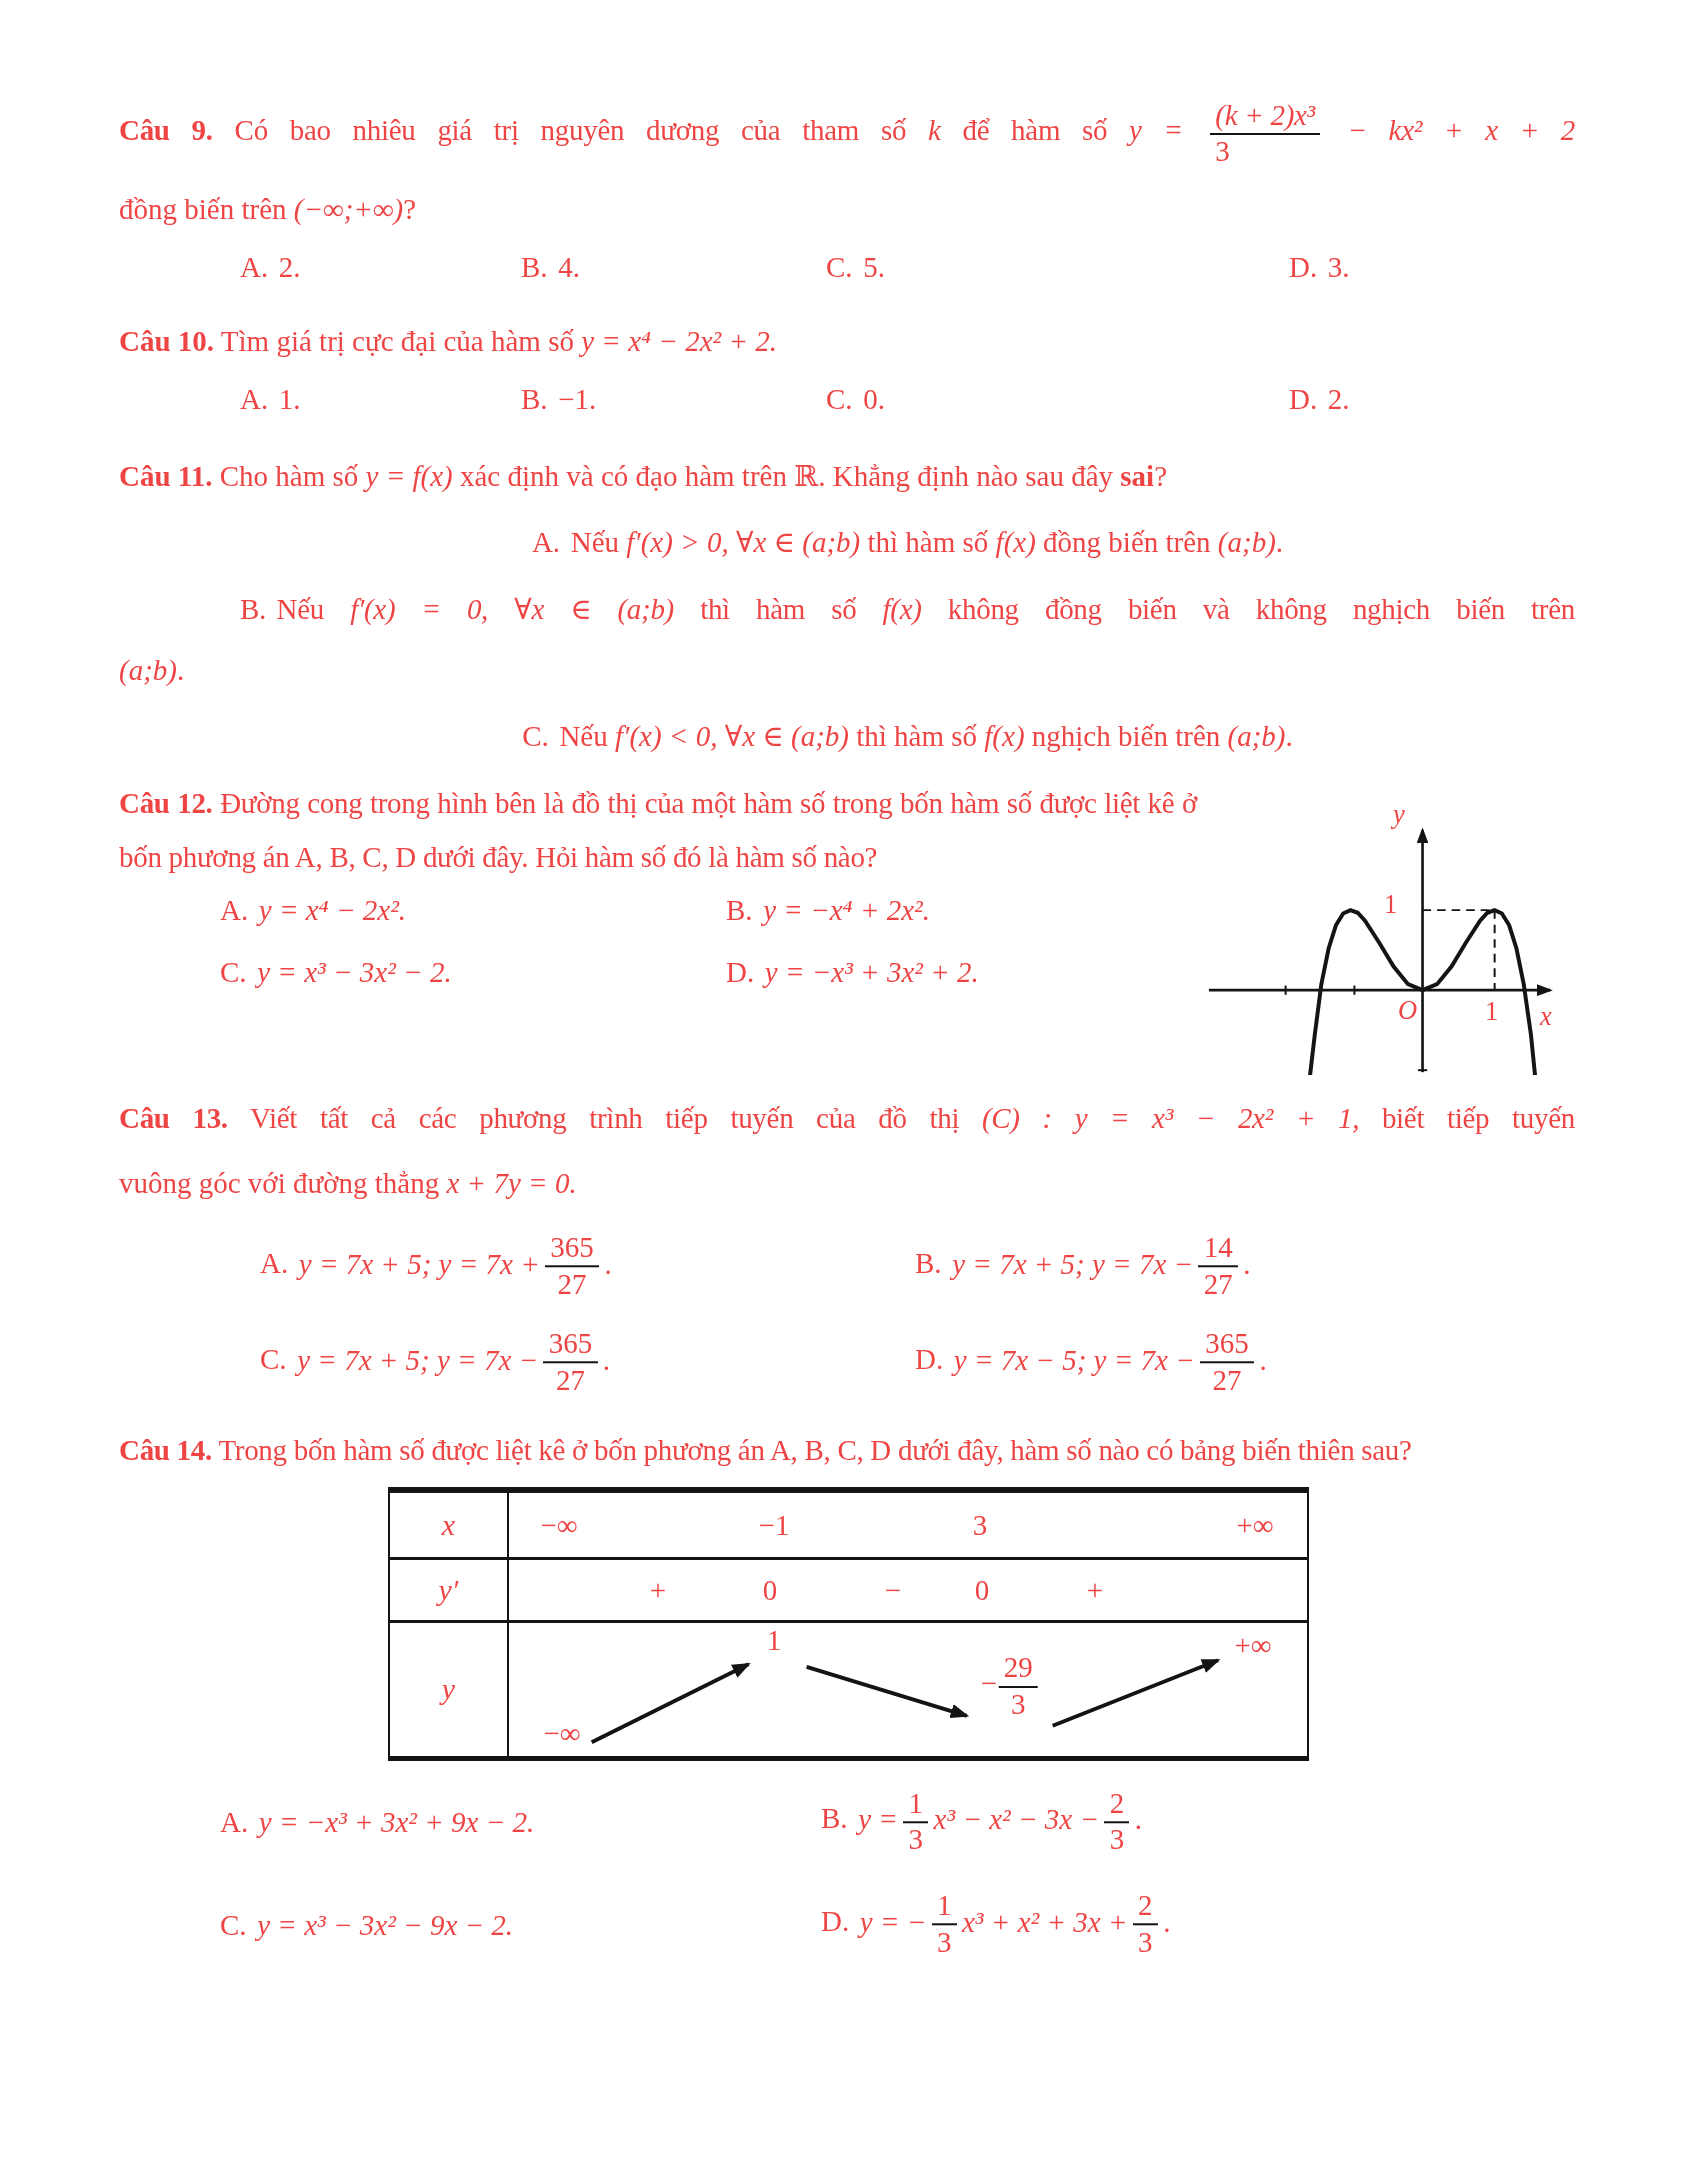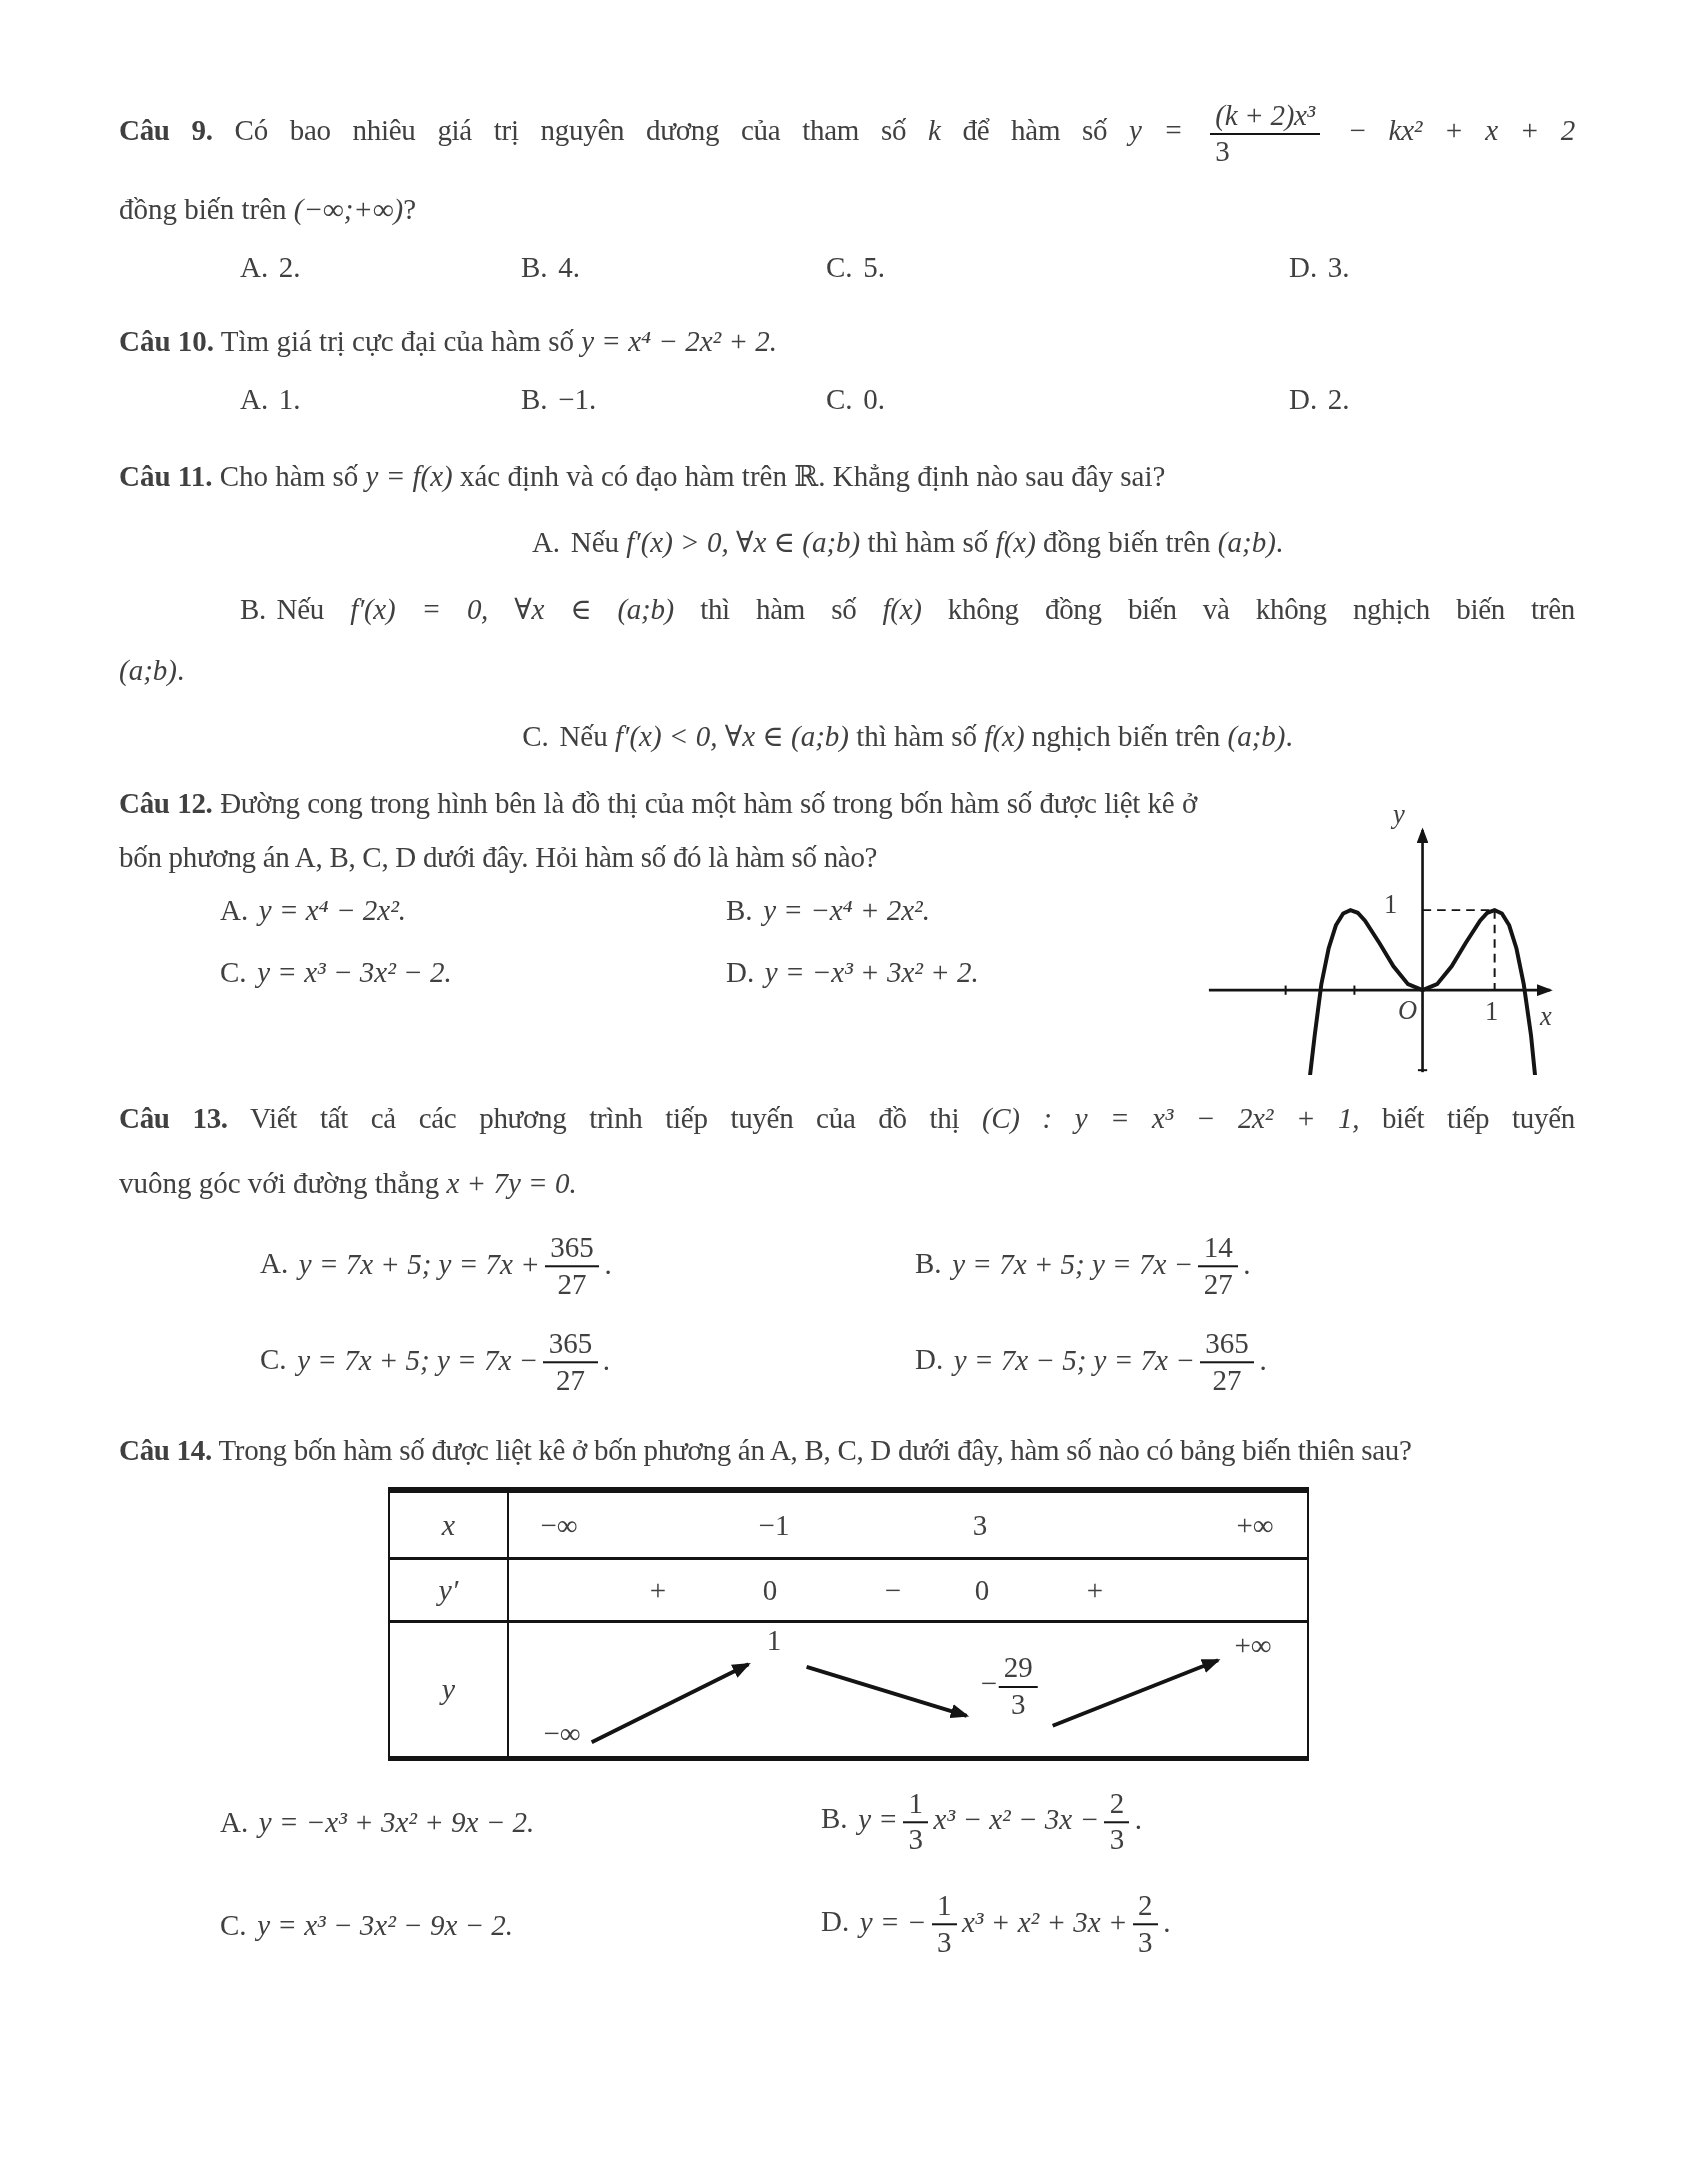--- a/index.html
+++ b/index.html
@@ -1,30 +1,30 @@
 <!DOCTYPE html>
 <html style="font-size:10.6px"><head>
 <meta charset="utf-8">
 <style>
   * { box-sizing: border-box; }
   html,body { margin:0; padding:0; background:#ffffff; }
   .page {
     position:relative; width:1687px; height:2183px; background:#ffffff;
     font-family:"Liberation Serif","DejaVu Serif",serif;
-    font-size:29px; color:#404040; overflow:hidden;
+    font-size:29px; color:#ef4444; overflow:hidden;
   }
   .content { position:absolute; left:119px; top:98px; width:1456px; }
 
   .line { line-height:1.7; }
   .para { text-align:justify; line-height:1.85; }
   .jlast { text-align:justify; text-align-last:justify; }
   .tight { letter-spacing:-0.3px; }
   .qlabel { font-weight:bold; }
   .m { font-style:italic; }
-  .boldword { font-weight:normal;text-align:center; }
+  .boldword { font-weight:bold;text-align:center; }
 
   .frac { display:inline-block; vertical-align:middle; text-align:center; line-height:1.15; margin:0 5.3px; }
   .frac .fnum, .frac .fden { display:block; padding:0.7px 5.3px; }
   .frac .fden { border-top:2.6px solid #141414; }
 
   .optrow { position:relative; height:56px; }
   .optrow .opt { position:absolute; top:0; white-space:nowrap; }
   .olabel { margin-right:10.6px; }
   .o4a{left:121px} .o4b{left:402px} .o4c{left:707px} .o4d{left:1170px}
   .q12a{left:101px} .q12b{left:607px}

